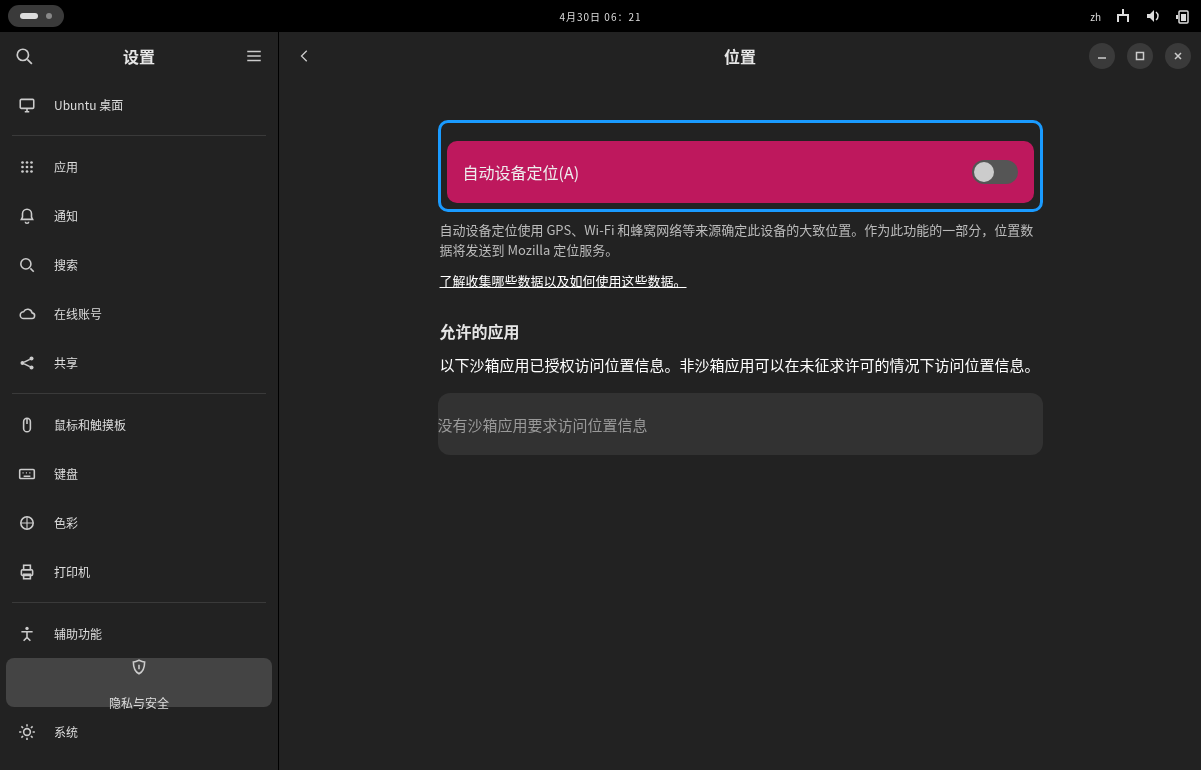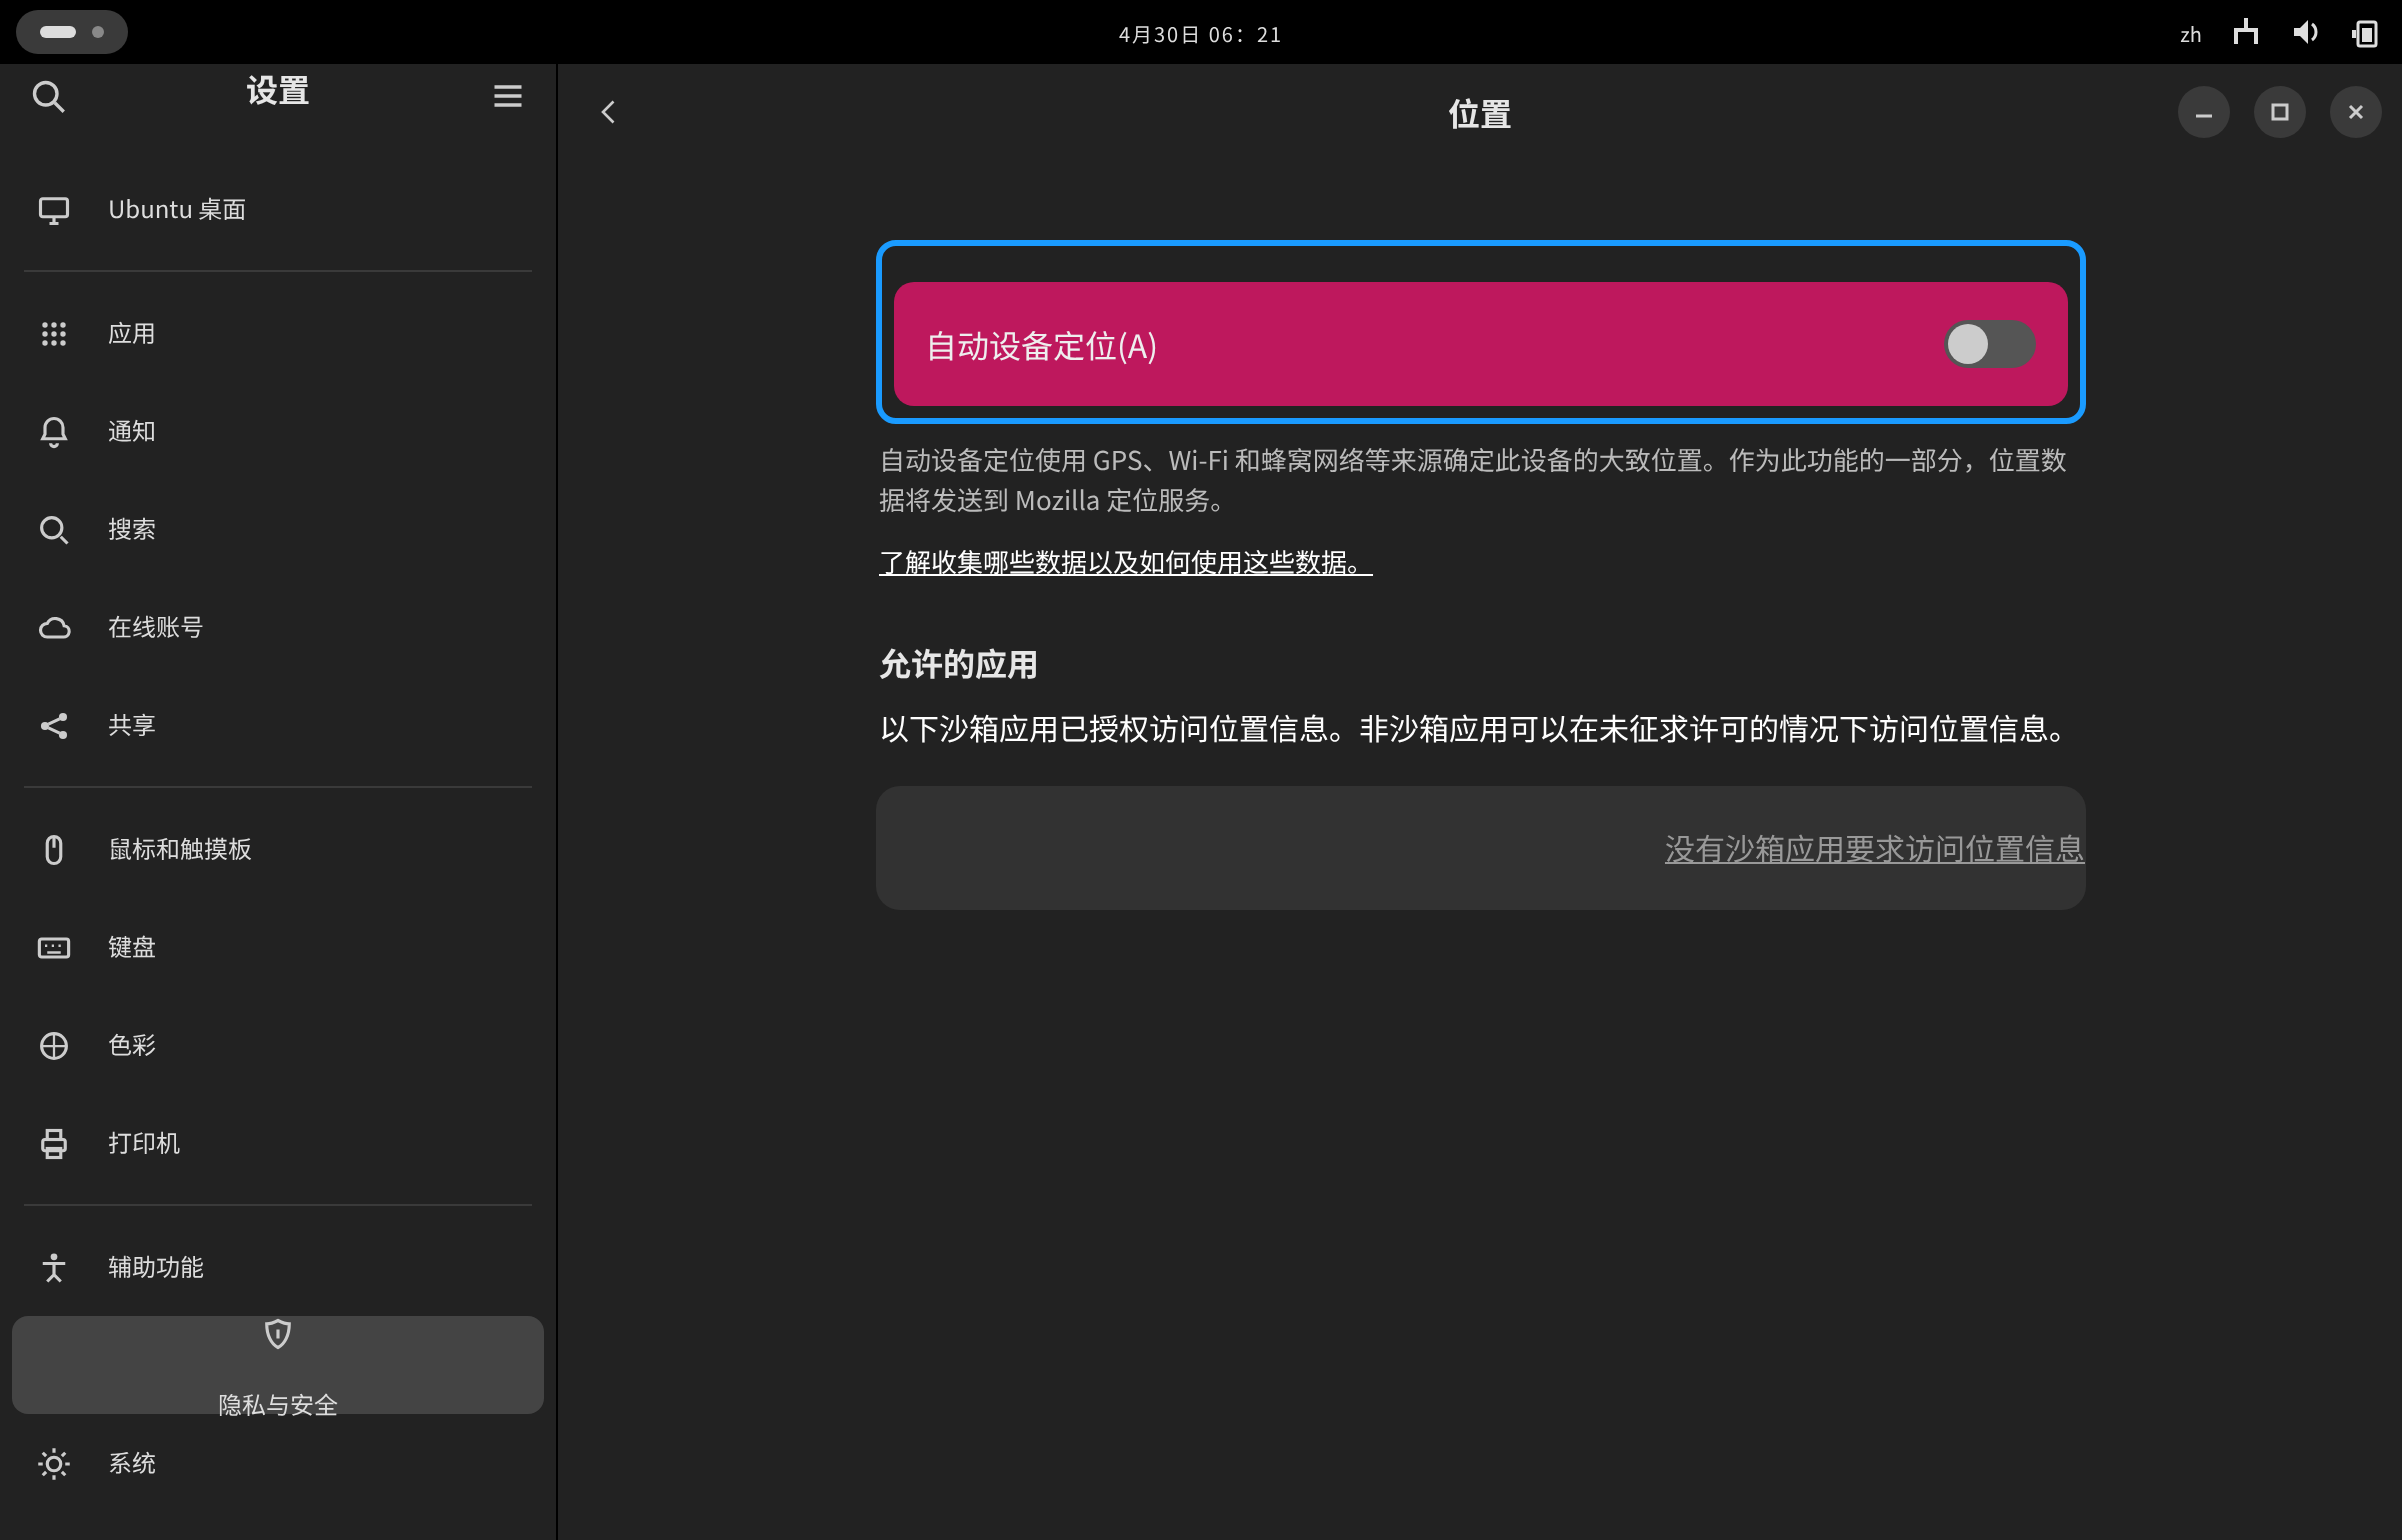--- a/index.html
+++ b/index.html
@@ -43,21 +43,21 @@
   }
 
   
   .sidebar {
     width: 279px; flex-shrink: 0;
     background: #222;
     border-right: 1px solid #000;
     display: flex; flex-direction: column;
   }
   .sidebar-header {
-    height: 48px; display: flex; 
+    height: 48px; display: flex; align-items: center;
     padding: 0 8px;
     position: relative;
   }
   .sidebar-header .search-btn, .sidebar-header .menu-btn {
     width: 32px; height: 32px; border-radius: 6px;
     display: flex; align-items: center; justify-content: center;
   }
   .sidebar-header .title {
     position: absolute; left: 0; right: 0; text-align: center;
     font-size: 16px; font-weight: 600;
@@ -118,22 +118,22 @@
   }
 
   .desc { font-size: 13px; color: #bbb; line-height: 1.5; margin: 4px 2px 8px 2px;}
   .link { font-size: 13px; color: #ffffff; text-decoration: underline; margin: 0 2px;}
 
   .section-title { font-size: 16px; font-weight: 600; margin: 28px 2px 10px 2px;}
   .section-desc { font-size: 15px; color: #ffffff; line-height: 1.6; margin: 0 2px 16px 2px;}
 
   .empty-box {
     background: #323232; border-radius: 12px;
-    height: 62px; display:flex;align-items:center;justify-content:flex-end;
-    color: #999; font-size: 15px; text-decoration: underline;
+    height: 62px; display:flex;align-items:center;justify-content:flex-start;
+    color: #999; font-size: 15px;
   }
 </style>
 </head>
 <body>
 
 <div class="topbar">
   <div class="pill">
     <div class="bar"></div>
       <div class="dot"></div>
   </div>

